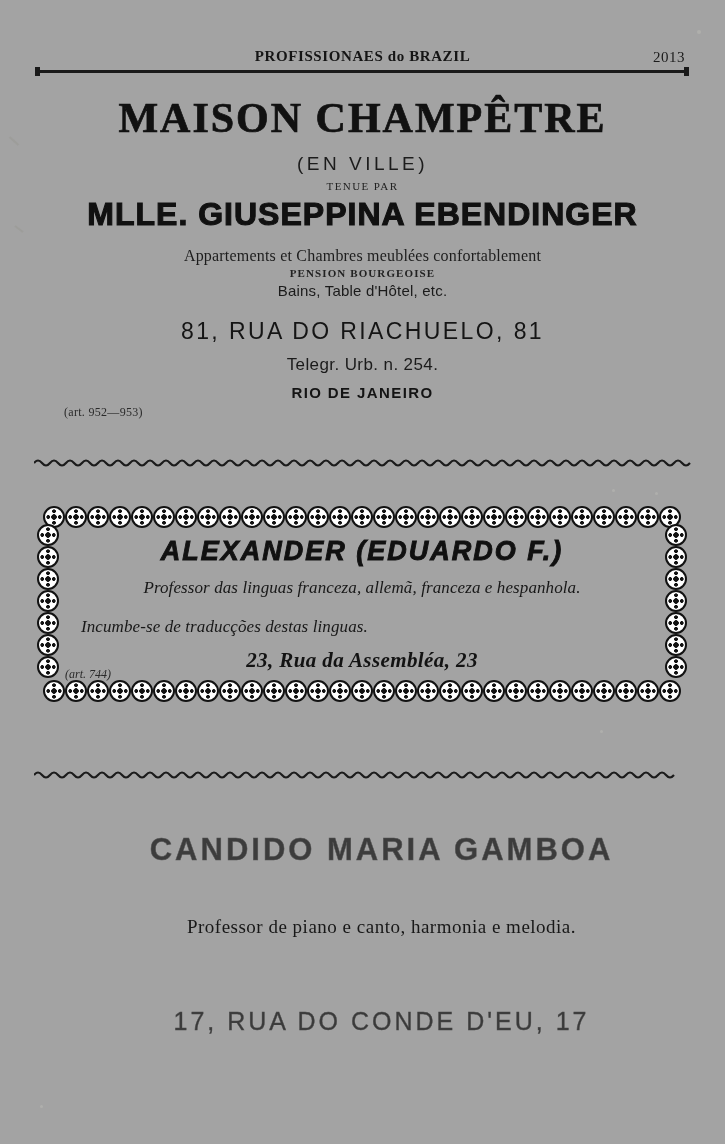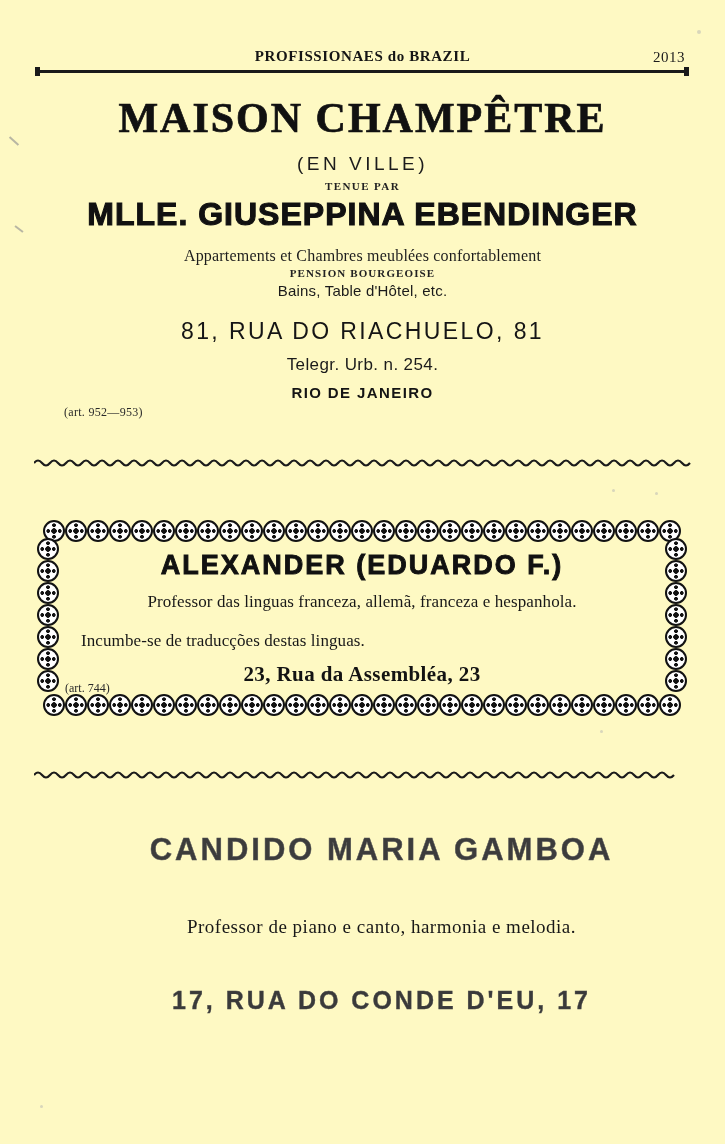--- a/index.html
+++ b/index.html
@@ -11,21 +11,21 @@
     width: 725px;
     height: 1144px;
     position: relative;
     font-family: "Liberation Serif", serif;
     color: #141414;
     overflow: hidden;
   }
   .page {
     position: absolute;
     inset: 0;
-    background: #fef9c3;
+    background: #a3a3a3;
   }
   
   .speck {
     position: absolute;
     background: #b9b9b4;
     border-radius: 50%;
     opacity: .55;
   }
 
   
@@ -89,21 +89,21 @@
   .ad1 .envil {
     margin-top: 13px;
     font-family: "Liberation Sans", sans-serif;
     font-size: 19px;
     letter-spacing: 3.5px;
     color: #1c1c1c;
   }
   .ad1 .tenue {
     margin-top: 5px;
     font-family: "Liberation Serif", serif;
-    font-weight: bold;
+    font-weight: normal;
     font-size: 11px;
     letter-spacing: 1.4px;
     color: #222;
   }
   .ad1 .name {
     margin-top: 4px;
     font-family: "Liberation Sans", sans-serif;
     font-weight: bold;
     font-size: 32px;
     letter-spacing: 1px;
@@ -161,27 +161,28 @@
     letter-spacing: .3px;
   }
 
   
   .wavy { position: absolute; left: 34px; width: 658px; height: 12px; }
   .wavy svg { display: block; }
 
   
   .ad2 {
     position: absolute;
-    top: 520px;
+    top: 506px;
     left: 37px;
     width: 650px;
     height: 196px;
     box-sizing: border-box;
     padding: 16px 22px 10px 22px;
     text-align: center;
+    font-style: italic;
   }
   .ad2 .border-top,
   .ad2 .border-bottom {
     position: absolute;
     left: 0;
     width: 100%;
     height: 22px;
     overflow: hidden;
     font-size: 0;
   }
@@ -263,26 +264,25 @@
     color: #3c3c3c;
     -webkit-text-stroke: .5px #555;
   }
   .ad3 .l1 {
     margin-top: 48px;
     font-size: 19px;
     letter-spacing: .5px;
     color: #181818;
   }
   .ad3 .addr {
-    margin-top: 48px;
+    margin-top: 69px;
     font-family: "Liberation Sans", sans-serif;
     font-size: 25px;
     letter-spacing: 3px;
     color: #3a3a3a;
-    font-weight: bold;
     -webkit-text-stroke: .4px #4a4a4a;
   }
 
   
   .edge-mark {
     position: absolute;
     background: #9a9a95;
     opacity: .7;
   }
 </style>

